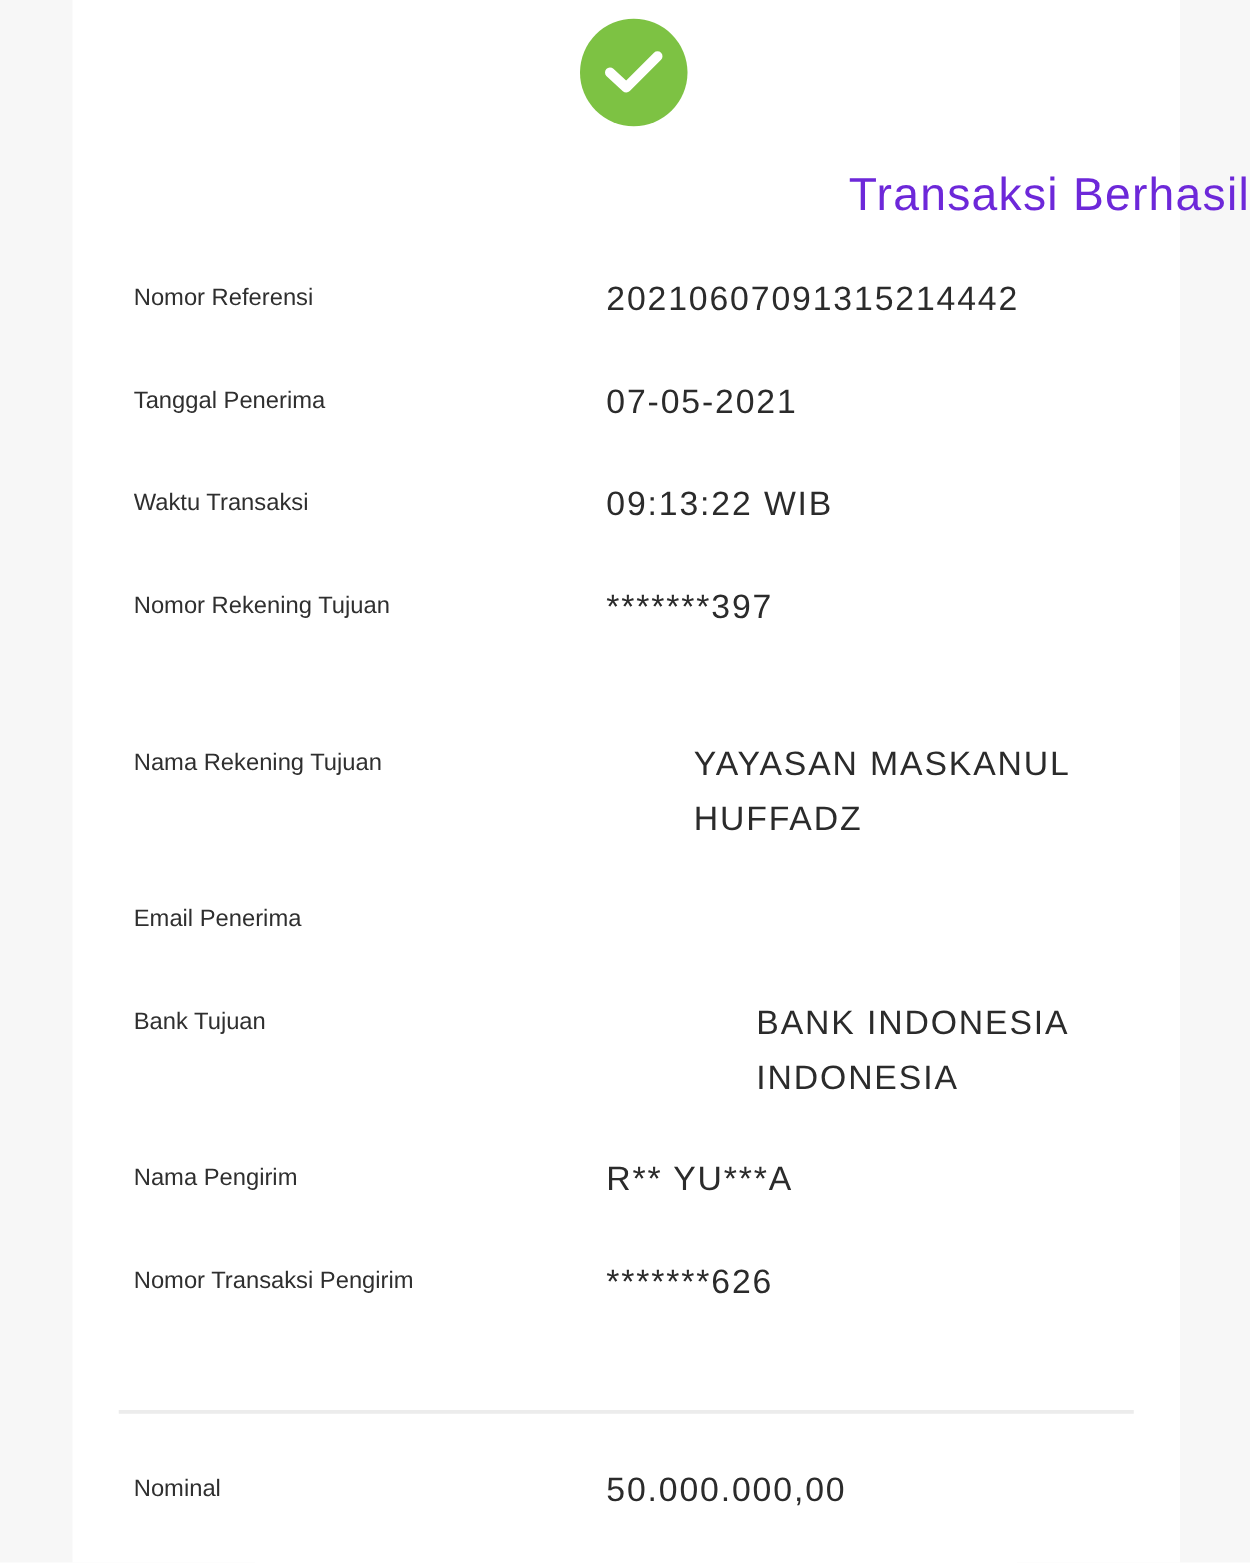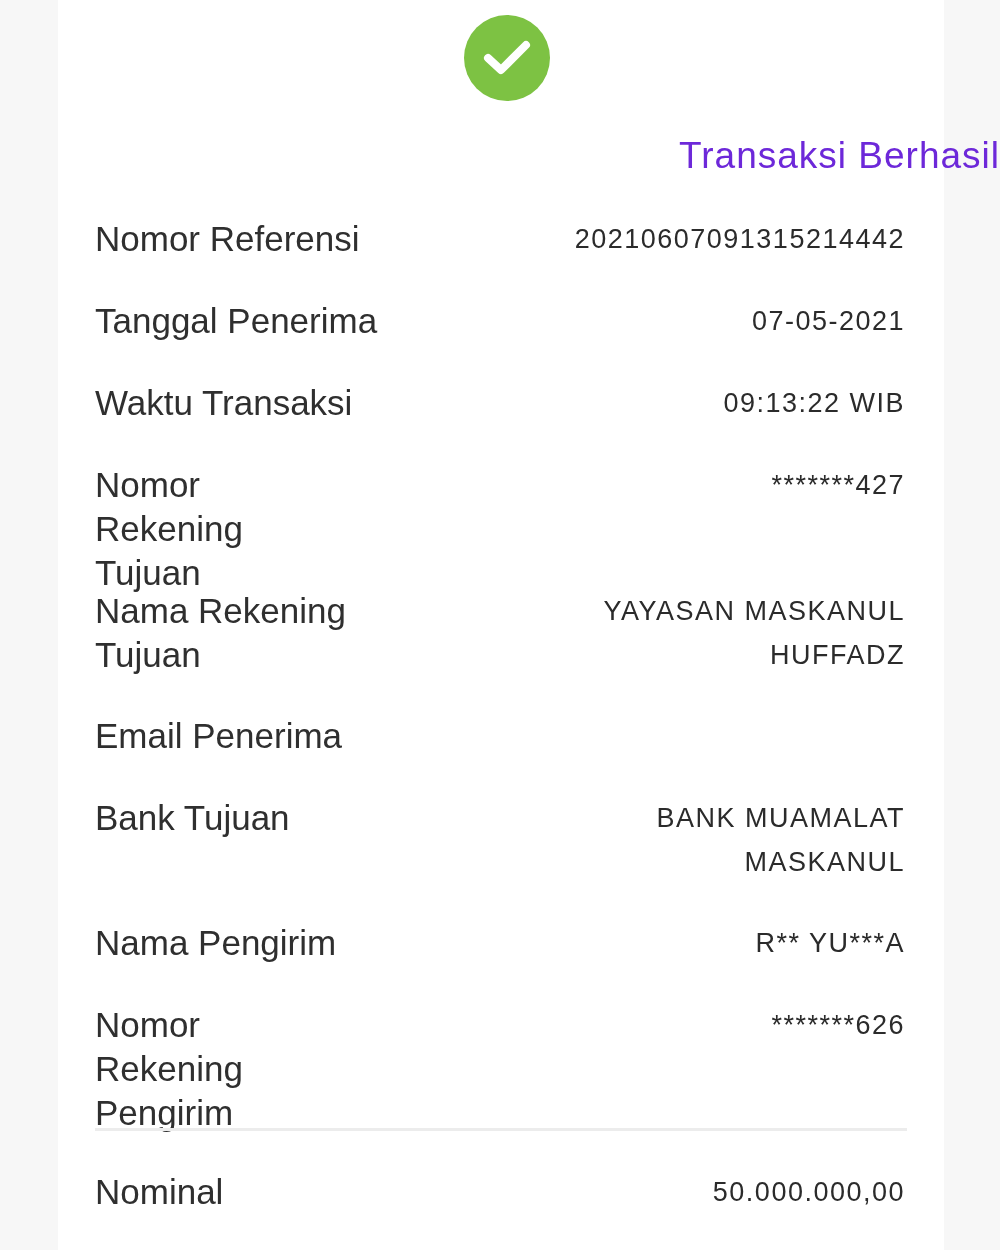--- a/index.html
+++ b/index.html
@@ -16,22 +16,22 @@
     .check {
       position: absolute; left: 464px; top: 15px; width: 86px; height: 86px;
       border-radius: 50%; background: #7dc243;
       display: flex; align-items: center; justify-content: center;
     }
     .title {
       position: absolute; left: 0; right: 0; top: 135px;
       text-align: right; font-size: 37px; letter-spacing: 1px; color: #6d28d9; margin-left: 39px;
     }
     .row { position: absolute; left: 95px; width: 810px; }
-    .label { position: absolute; left: 0; top: 0; font-size: 35px; line-height: 44px; color: #2f2f2f; width: 330px; }
-    .value { position: absolute; right: 0; top: 0; font-size: 27px; line-height: 44px; text-align: right; letter-spacing: 1.5px; color: #2b2b2b; width: 420px; }
+    .label { position: absolute; left: 12px; top: 0; font-size: 19px; line-height: 44px; color: #2f2f2f; width: 330px; }
+    .value { position: absolute; right: 0; top: 0; font-size: 27px; line-height: 44px; text-align: left; letter-spacing: 1.5px; color: #2b2b2b; width: 420px; }
     .divider { position: absolute; left: 95px; width: 812px; top: 1128px; height: 3px; background: #ececec; }
   </style>
 </head>
 <body>
 
 <div class="card"></div>
 
 <div class="check">
   <svg width="50" height="40" viewBox="0 0 50 40">
       <path d="M6 20 L19 32 L44 7" fill="none" stroke="#ffffff" stroke-width="8" stroke-linecap="round" stroke-linejoin="round"></path>
@@ -46,40 +46,40 @@
 <div class="row" style="top:299px">
   <div class="label">Tanggal Penerima</div>
   <div class="value">07-05-2021</div>
 </div>
 <div class="row" style="top:381px">
   <div class="label">Waktu Transaksi</div>
   <div class="value">09:13:22 WIB</div>
 </div>
 <div class="row" style="top:463px">
   <div class="label" style="width:240px">Nomor Rekening Tujuan</div>
-  <div class="value">*******427</div>
+  <div class="value">*******397</div>
 </div>
 <div class="row" style="top:589px">
   <div class="label">Nama Rekening Tujuan</div>
   <div class="value" style="width:350px">YAYASAN MASKANUL HUFFADZ</div>
 </div>
 <div class="row" style="top:714px">
   <div class="label">Email Penerima</div>
   <div class="value"></div>
 </div>
 <div class="row" style="top:796px">
   <div class="label">Bank Tujuan</div>
-  <div class="value" style="width:300px">BANK MUAMALAT MASKANUL</div>
+  <div class="value" style="width:300px">BANK INDONESIA INDONESIA</div>
 </div>
 <div class="row" style="top:921px">
   <div class="label">Nama Pengirim</div>
   <div class="value">R** YU***A</div>
 </div>
 <div class="row" style="top:1003px">
-  <div class="label" style="width:240px">Nomor Rekening Pengirim</div>
+  <div class="label" style="width:240px">Nomor Transaksi Pengirim</div>
   <div class="value">*******626</div>
 </div>
 
 <div class="divider"></div>
 
 <div class="row" style="top:1170px">
   <div class="label">Nominal</div>
   <div class="value">50.000.000,00</div>
 </div>
 

